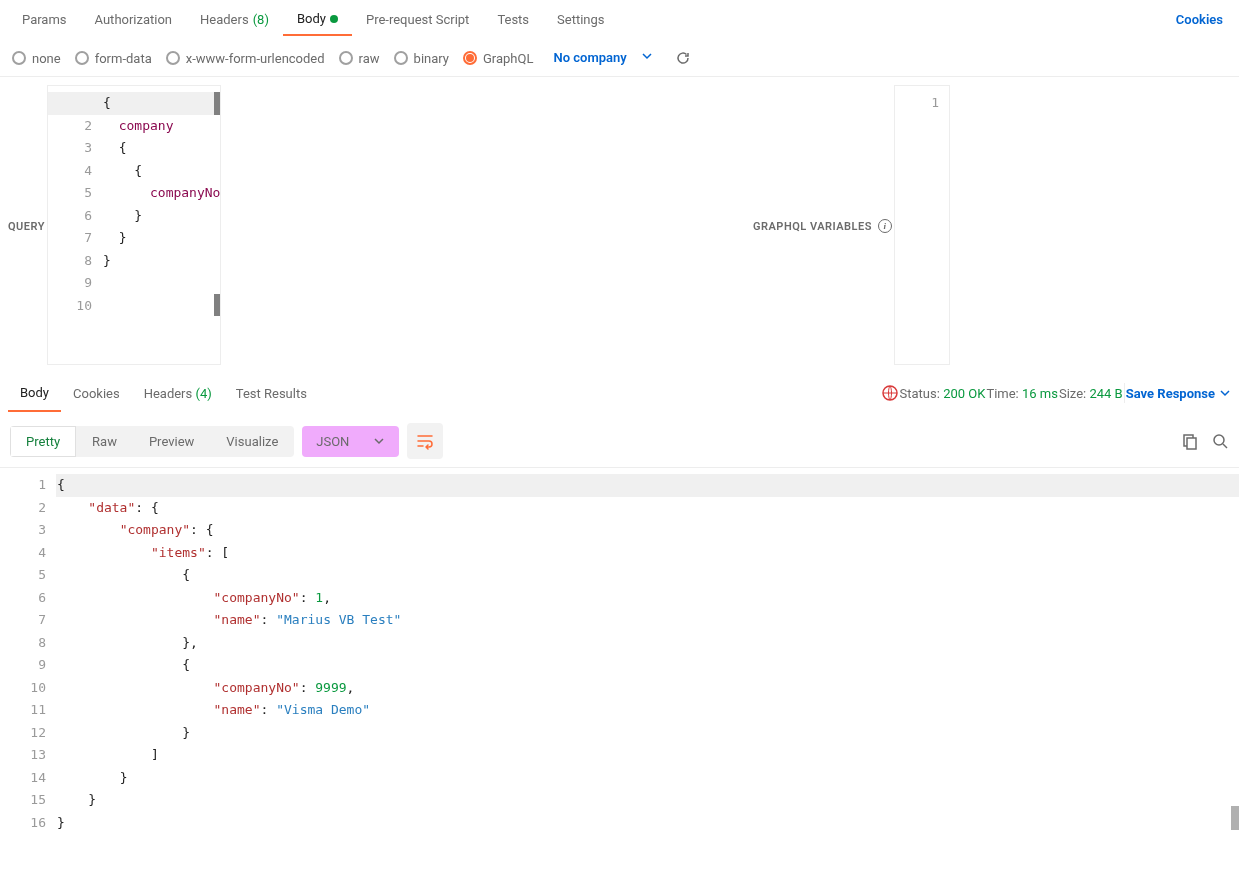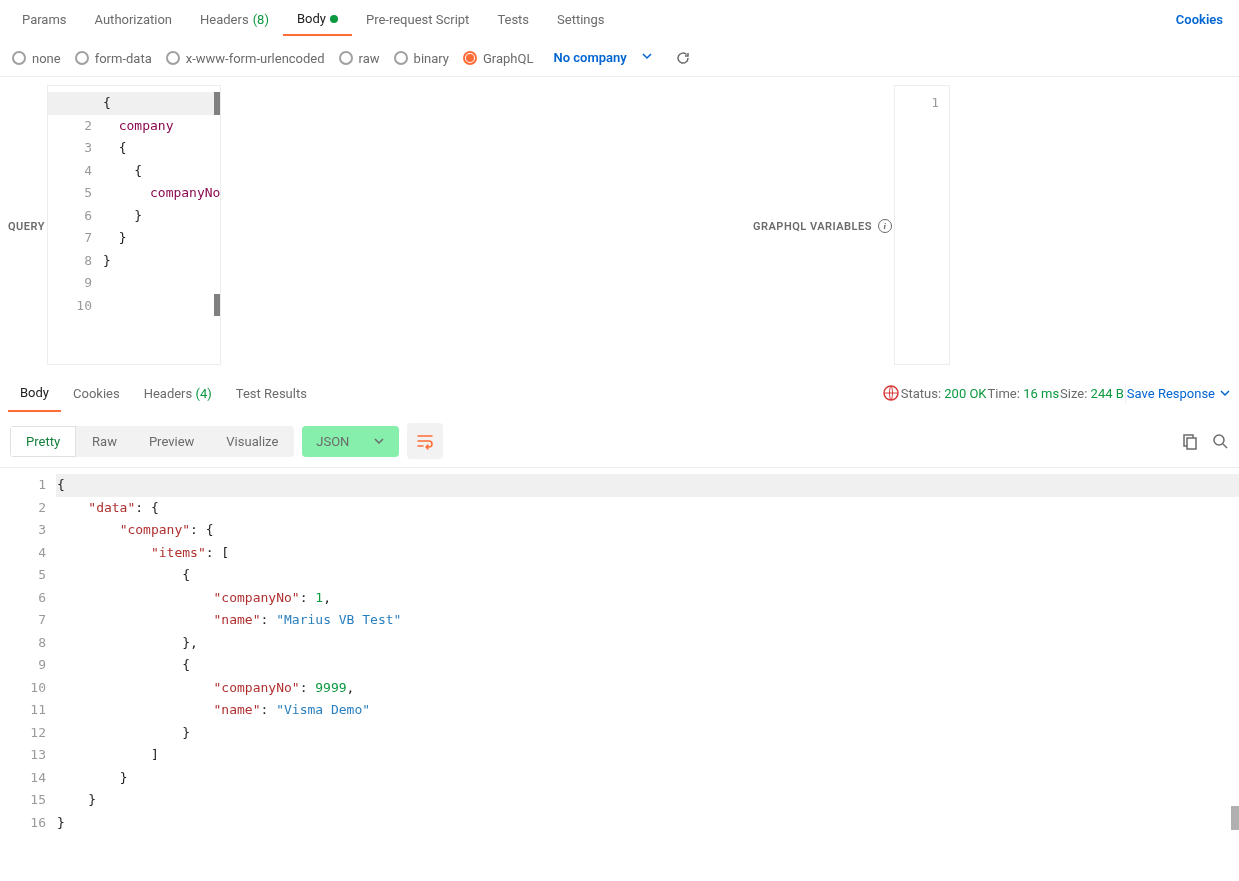--- a/index.html
+++ b/index.html
@@ -38,28 +38,28 @@
   .tok-str { color:#2a7fbf;}
   .tok-num { color:#0a993f;}
   .tok-key { color:#b03030;}
   
   .resp-tabs-row { display:flex; align-items:center; padding:0 8px; height:44px; margin-top:6px;}
   .resp-tab { padding:10px 12px; cursor:pointer; color:#6b6b6b; }
   .resp-tab.active { color:#212121; border-bottom:2px solid #ff6c37;}
   .resp-meta { margin-left:auto; display:flex; align-items:center; gap:1px; font-size:13px;}
   .globe-icon { color:#d93a3a; }
   .meta-item .val-green { color:#0a993f; }
-  .save-resp { color:#0265D2; font-weight:400; cursor:pointer; display:flex; align-items:center; gap:4px;}
+  .save-resp { color:#0265D2; font-weight:700; cursor:pointer; display:flex; align-items:center; gap:4px;}
   .divider-v { width:1px; height:20px; background:#ededed;}
   
   .resp-toolbar { display:flex; align-items:center; gap:8px; padding:8px 10px;}
   .seg { display:flex; background:#f2f2f2; border-radius:4px; overflow:hidden;}
   .seg > div { padding:8px 16px; cursor:pointer; color:#6b6b6b;}
   .seg > div.active { background:#fff; color:#15803d; box-shadow:inset 0 0 0 1px #e0e0e0;}
-  .type-dd { background:#86efac; border-radius:4px; padding:8px 14px; display:flex; align-items:center; gap:24px; cursor:pointer; color:#6b6b6b;}
+  .type-dd { background:#f0abfc; border-radius:4px; padding:8px 14px; display:flex; align-items:center; gap:24px; cursor:pointer; color:#6b6b6b;}
   .wrap-btn { background:#f2f2f2; border-radius:4px; width:36px; height:36px; display:flex; align-items:center; justify-content:center; cursor:pointer;}
   .wrap-icon { color:#ff6c37; font-size:16px;}
   .toolbar-right { margin-left:auto; display:flex; gap:12px; color:#6b6b6b; font-size:16px;}
   .toolbar-right span { cursor:pointer; }
   
   .resp-code-box { display:flex; font-family:ui-monospace,Menlo,Consolas,monospace; font-size:13px; border-top:1px solid #ededed; position:relative;}
   .resp-code-box .gutter { min-width:56px; }
   .scroll-thumb { position:absolute; right:0; width:8px; height:24px; background:#b0b0b0; bottom:10px;}
   
   svg { display:block; }

